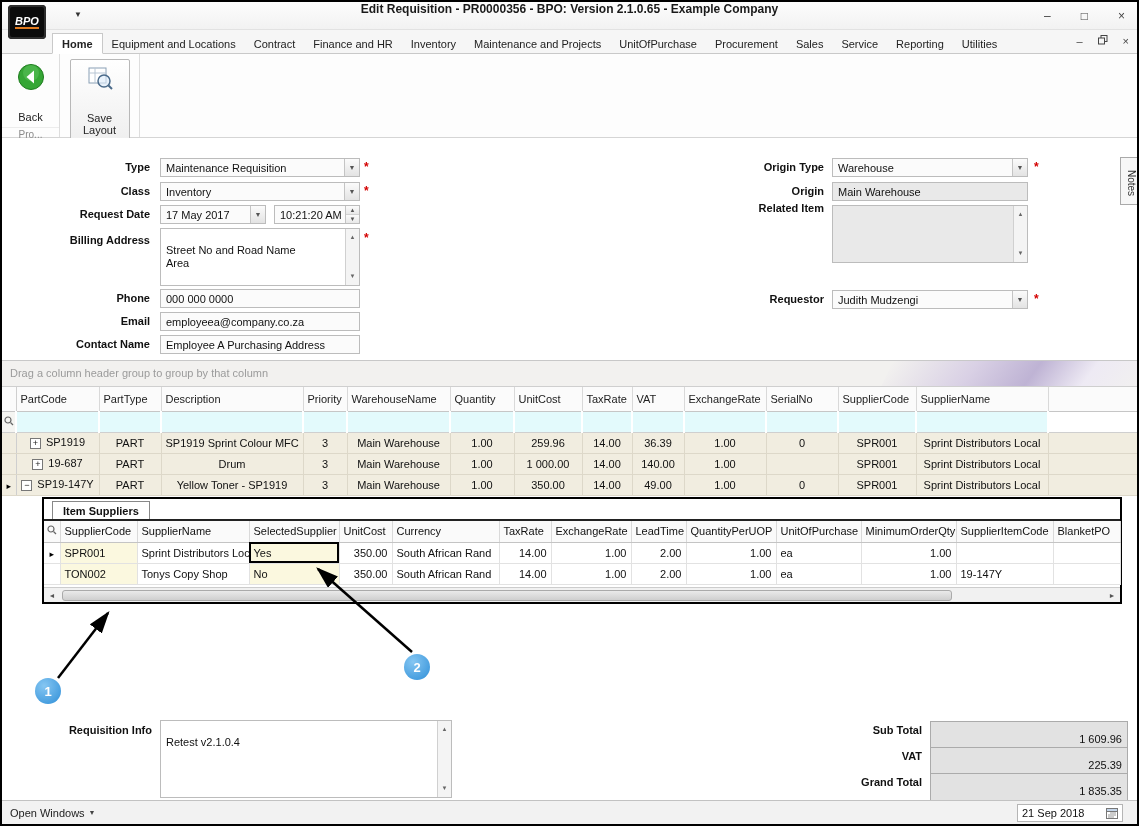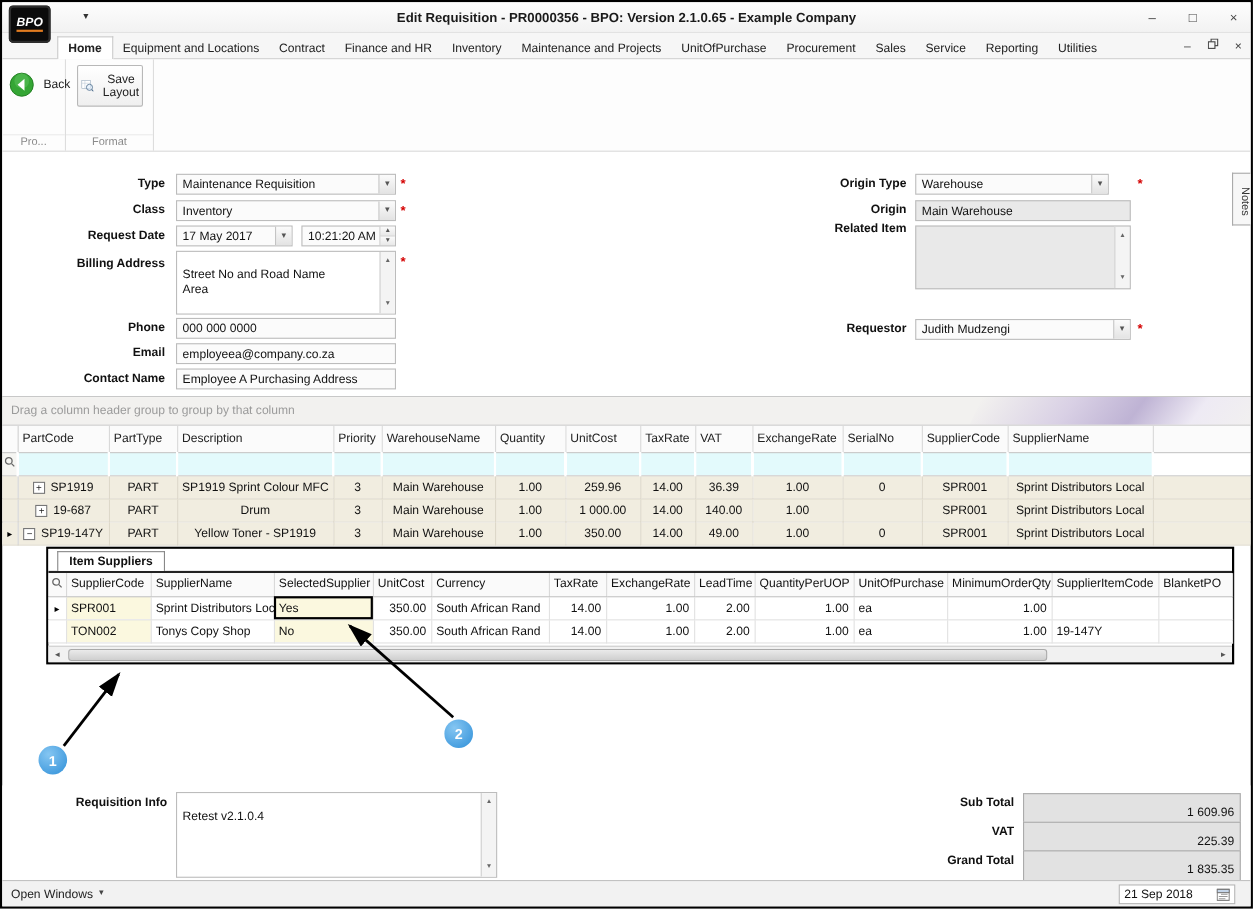--- a/index.html
+++ b/index.html
@@ -1,38 +1,38 @@
 <!DOCTYPE html>
 <html><head>
 <meta charset="utf-8">
 <style>
 *{margin:0;padding:0;box-sizing:border-box;}
 html,body{width:1139px;height:826px;}
 body{border:2px solid #000;background:#fff;font-family:"Liberation Sans",sans-serif;font-size:11px;color:#111;position:relative;overflow:hidden;}
 
 
-.titlebar{position:absolute;left:0;top:0;width:1135px;height:28px;background:linear-gradient(#fdfdfd,#f2f2f2);border-bottom:1px solid #e2e2e2;display:flex;align-items:center;}
+.titlebar{position:absolute;left:0;top:0;width:1135px;height:28px;background:linear-gradient(#fdfdfd,#f2f2f2);border-bottom:1px solid #e2e2e2;display:flex;}
 .applogo{position:absolute;left:6px;top:3px;width:38px;height:34px;background:#0b0b0b;border-radius:4px;z-index:60;color:#fff;display:flex;align-items:center;justify-content:center;font-weight:bold;font-style:italic;font-size:11px;box-shadow:inset 0 0 0 2px #2d2d2d;}
 .applogo i{border-bottom:2px solid #e07b20;}
 .qatcaret{position:absolute;left:72px;top:8px;font-size:8px;color:#333;}
 .wtitle{flex:1;text-align:center;font-size:12px;font-weight:bold;color:#1a1a1a;}
 .wctrl{position:absolute;right:12px;top:0;height:28px;display:flex;gap:30px;align-items:center;color:#444;font-size:12px;}
 
 
 .tabsbar{position:absolute;left:0;top:28px;width:1135px;height:24px;background:#f6f6f6;border-bottom:1px solid #c9c9c9;display:flex;align-items:flex-end;padding-left:50px;}
 .rtab{padding:4px 9px 3px;white-space:nowrap;color:#222;}
 .rtab.active{background:#fff;border:1px solid #c9c9c9;border-bottom:1px solid #fff;margin-bottom:-1px;font-weight:bold;}
 .mdictrl{position:absolute;right:8px;top:5px;display:flex;gap:15px;align-items:center;color:#444;font-size:11px;}
 
 
 .ribbon{position:absolute;left:0;top:52px;width:1135px;height:84px;background:#fdfdfd;border-bottom:1px solid #d5d5d5;display:flex;}
 .rgroup{height:100%;border-right:1px solid #ddd;display:flex;flex-direction:column;}
 .rgroup .btns{flex:1;display:flex;align-items:flex-start;padding:5px 4px 0;}
 .rglabel{height:15px;text-align:center;color:#8a8a8a;font-size:10px;line-height:14px;border-top:1px solid #ececec;}
-.rbtn{width:60px;display:flex;flex-direction:row;align-items:center;gap:8px;padding:4px 2px;color:#222;text-align:center;line-height:12px;}
+.rbtn{width:60px;display:flex;flex-direction:column;align-items:center;gap:20px;padding:4px 2px;color:#222;text-align:center;line-height:12px;}
 .rbtn.framed{border:1px solid #b8b8b8;border-radius:2px;background:linear-gradient(#ffffff,#efefef);}
 
 
 .formarea{position:absolute;left:0;top:136px;width:1135px;height:222px;background:#fff;}
 .lbl{position:absolute;font-weight:bold;text-align:right;white-space:nowrap;}
 .lbl.wrap{white-space:normal;line-height:13px;}
 .ctl{position:absolute;height:19px;border:1px solid #bcbcbc;background:#fbfbfb;display:flex;align-items:center;padding:0 5px;overflow:hidden;white-space:nowrap;}
 .ctl.gray,.areabox.gray{background:#e9e9e9;}
 .combo{padding-right:17px;}
 .ddb{position:absolute;right:0;top:0;bottom:0;width:15px;border-left:1px solid #c4c4c4;background:linear-gradient(#fbfbfb,#e3e3e3);display:flex;align-items:center;justify-content:center;font-size:7px;color:#555;}
@@ -208,21 +208,21 @@
   <div class="ctl" style="left:158px;top:174px;width:200px;">
     <span>employeea@company.co.za</span>
   </div>
 
   <div class="lbl" style="left:0;width:148px;top:200px;">Contact Name</div>
   <div class="ctl" style="left:158px;top:197px;width:200px;">
     <span>Employee A Purchasing Address</span>
   </div>
 
   <div class="lbl" style="left:662px;width:160px;top:23px;">Origin Type</div>
-  <div class="ctl combo" style="left:830px;top:20px;width:176px;">
+  <div class="ctl combo" style="left:830px;top:20px;width:196px;">
     <span>Warehouse</span>
     <span class="ddb">▼</span>
   </div>
   <span class="req" style="left:1032px;top:22px;">*</span>
 
   <div class="lbl" style="left:662px;width:160px;top:47px;">Origin</div>
   <div class="ctl gray" style="left:830px;top:44px;width:196px;">
     <span>Main Warehouse</span>
   </div>
 

